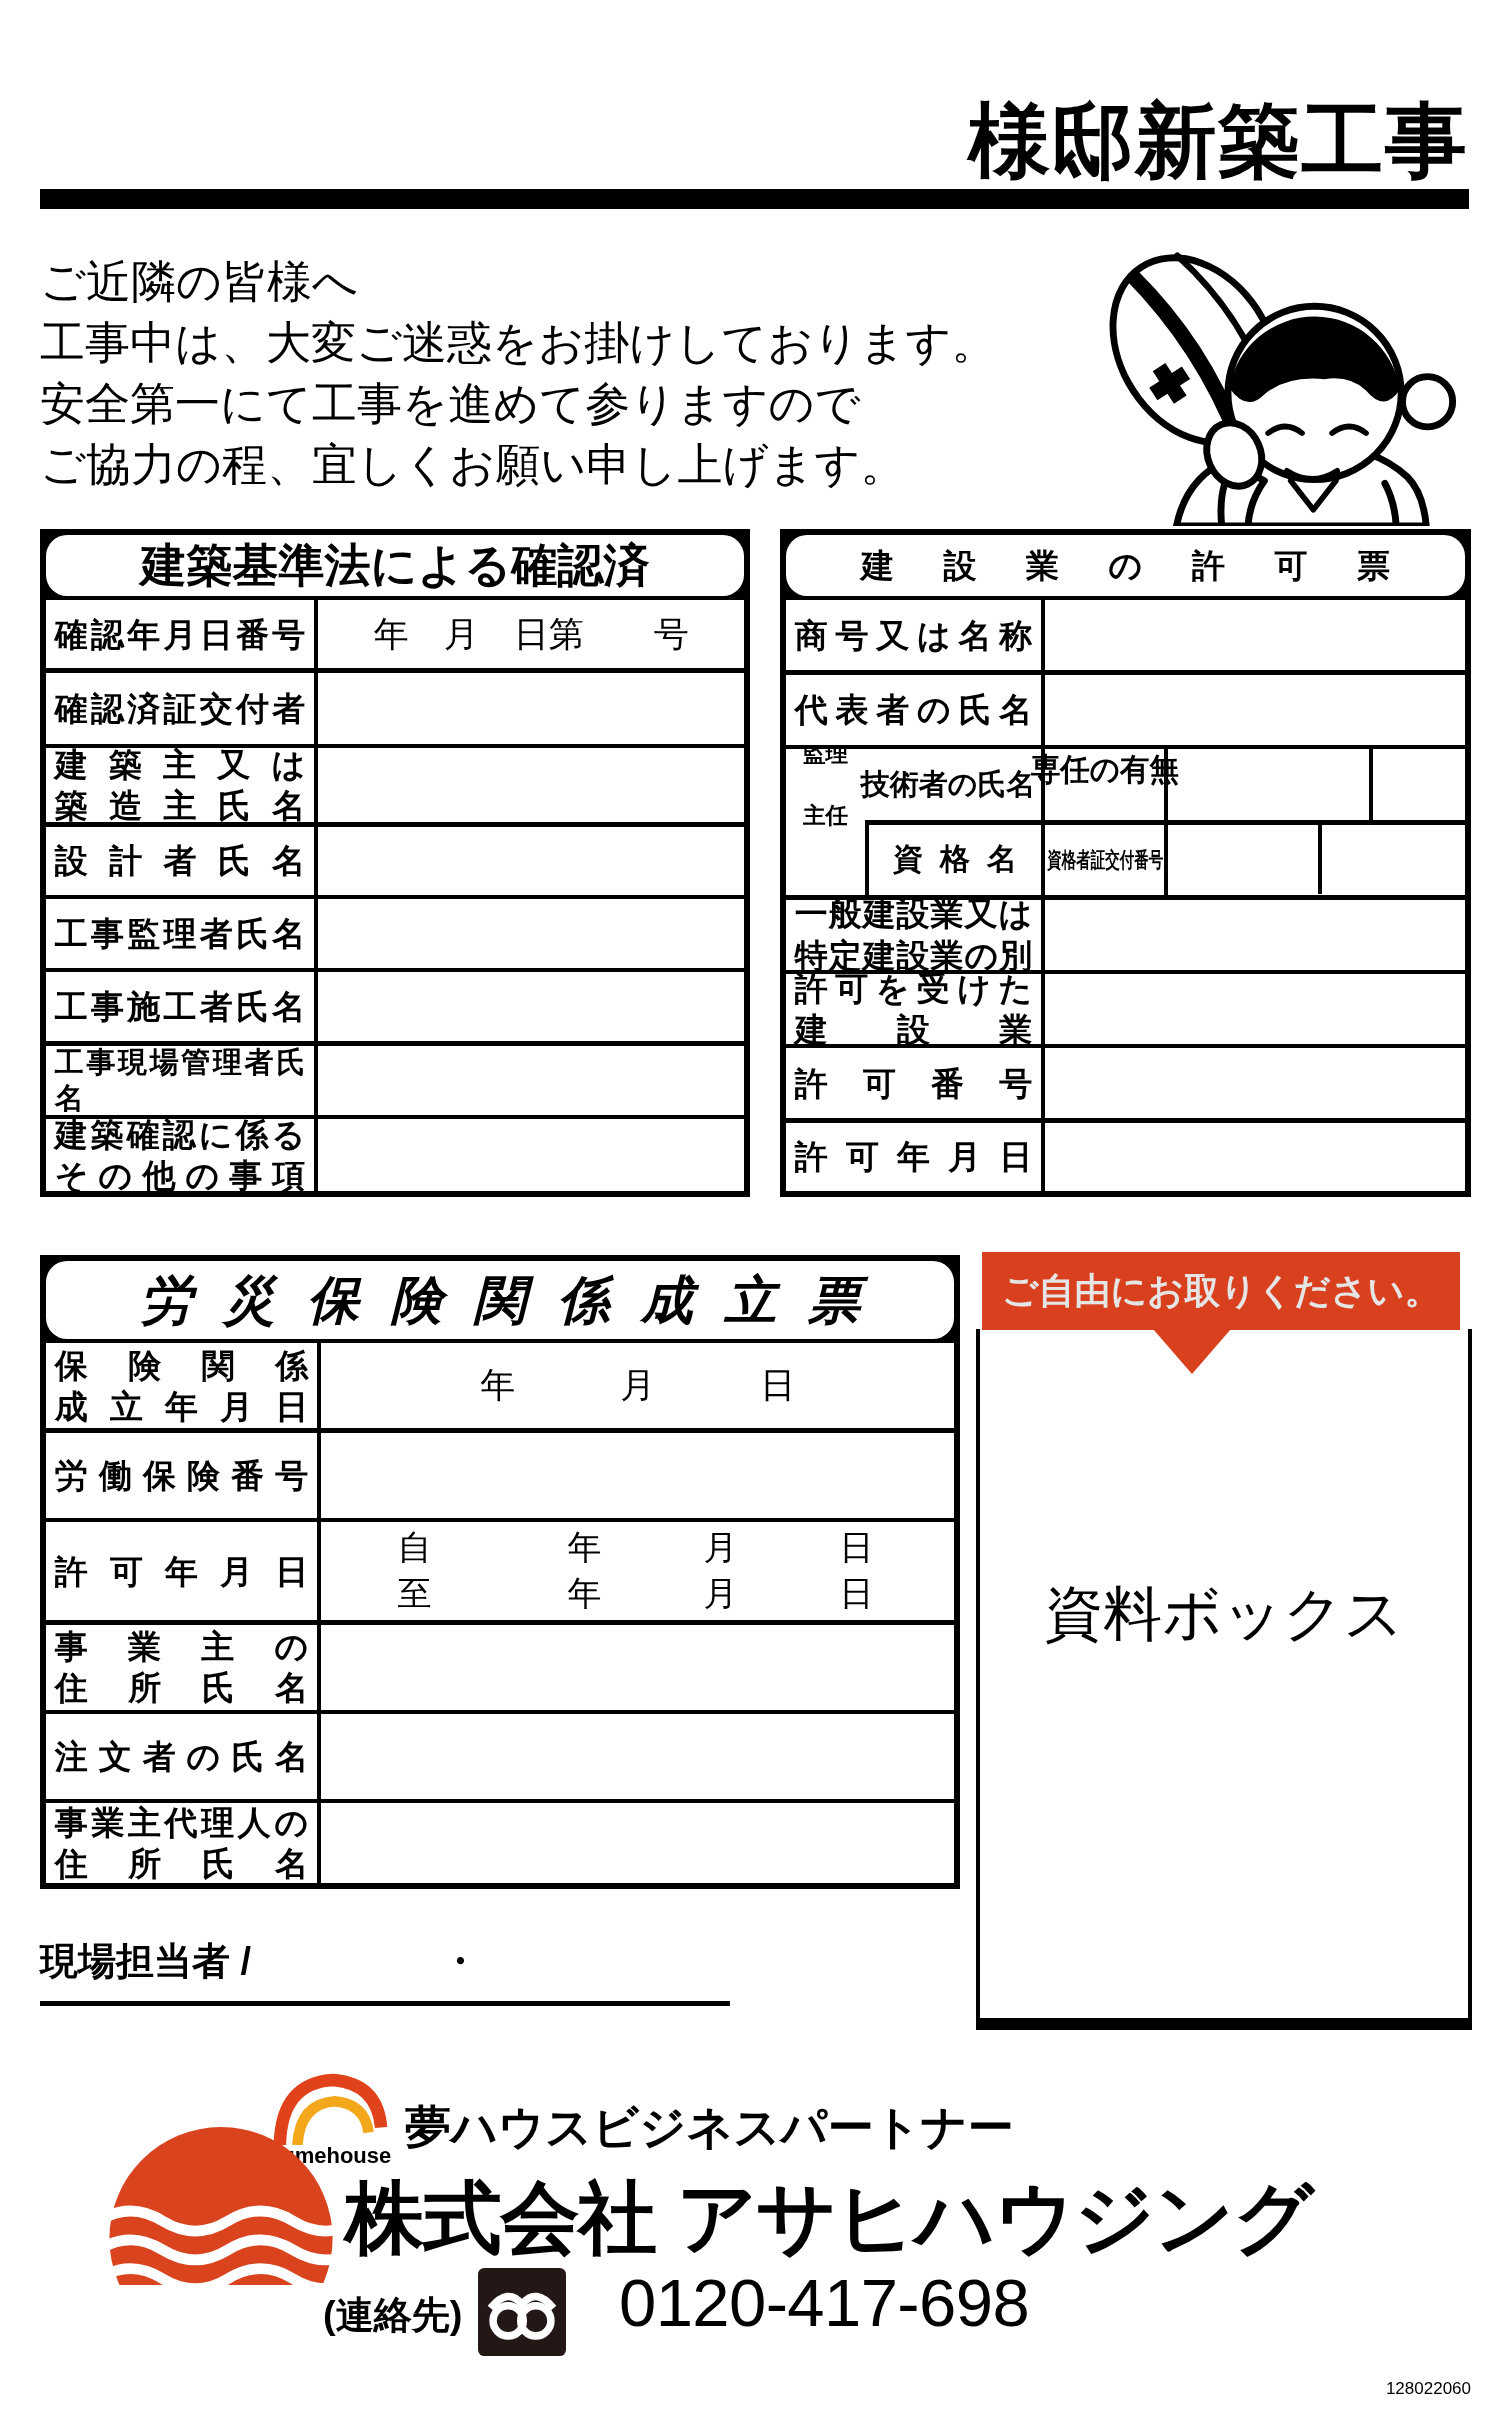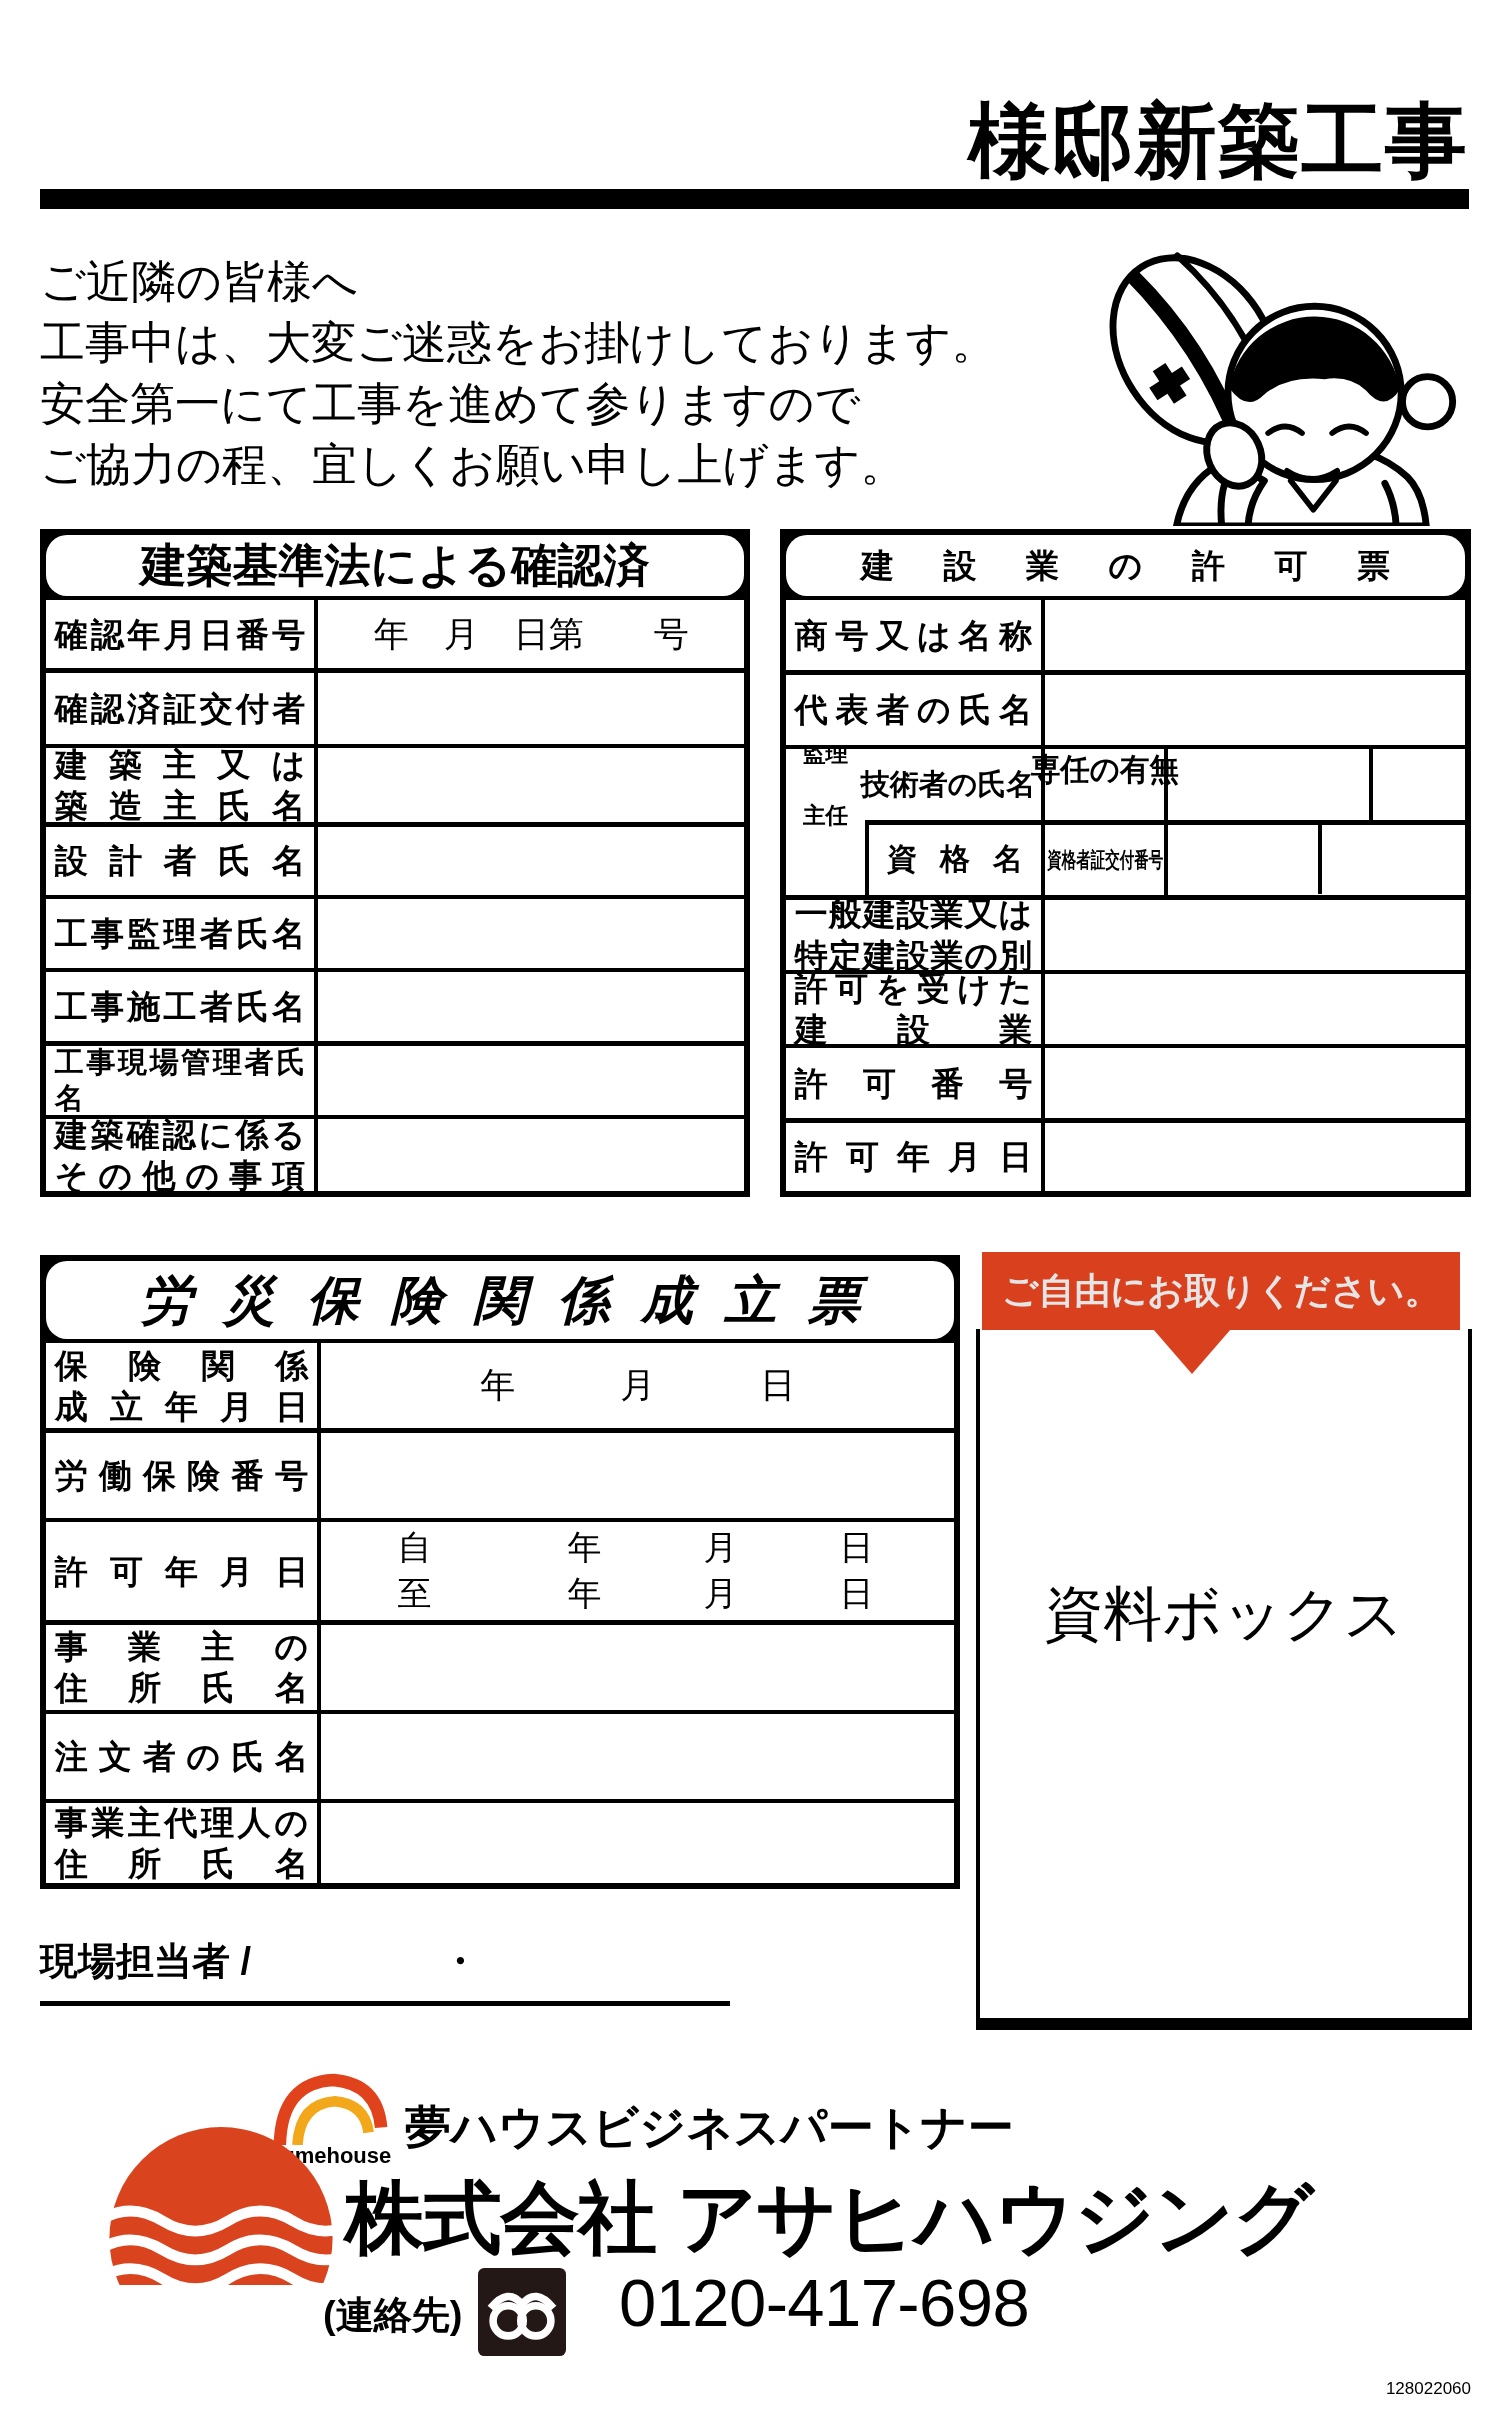--- a/index.html
+++ b/index.html
@@ -183,21 +183,21 @@
         <div>監理</div>
         <div>主任</div>
       </div>
       <div class="abs" style="left:69px;top:0;width:186px;height:71px;display:flex;align-items:center;
            justify-content:center;font-size:29px;font-weight:700;">技術者の氏名</div>
       <div class="abs" style="left:260px;top:0;width:118px;height:71px;display:flex;align-items:flex-start;
            justify-content:center;font-size:31px;font-weight:700;">
         <span class="sq2">専任の有無</span>
       </div>
       <div class="abs" style="left:83px;top:75px;width:172px;height:70px;display:flex;align-items:center;">
-        <div class="j" style="padding:0 18px;font-size:30px;">資格名</div>
+        <div class="j" style="padding:0 24px;font-size:30px;">資格名</div>
       </div>
       <div class="abs" style="left:260px;top:75px;width:118px;height:70px;display:flex;align-items:center;
            justify-content:center;font-size:21.3px;font-weight:700;">
         <span class="sq">資格者証交付番号</span>
       </div>
     </div>
 
     <div class="c">
       <div class="j">一般建設業又は</div>
       <div class="j">特定建設業の別</div>

